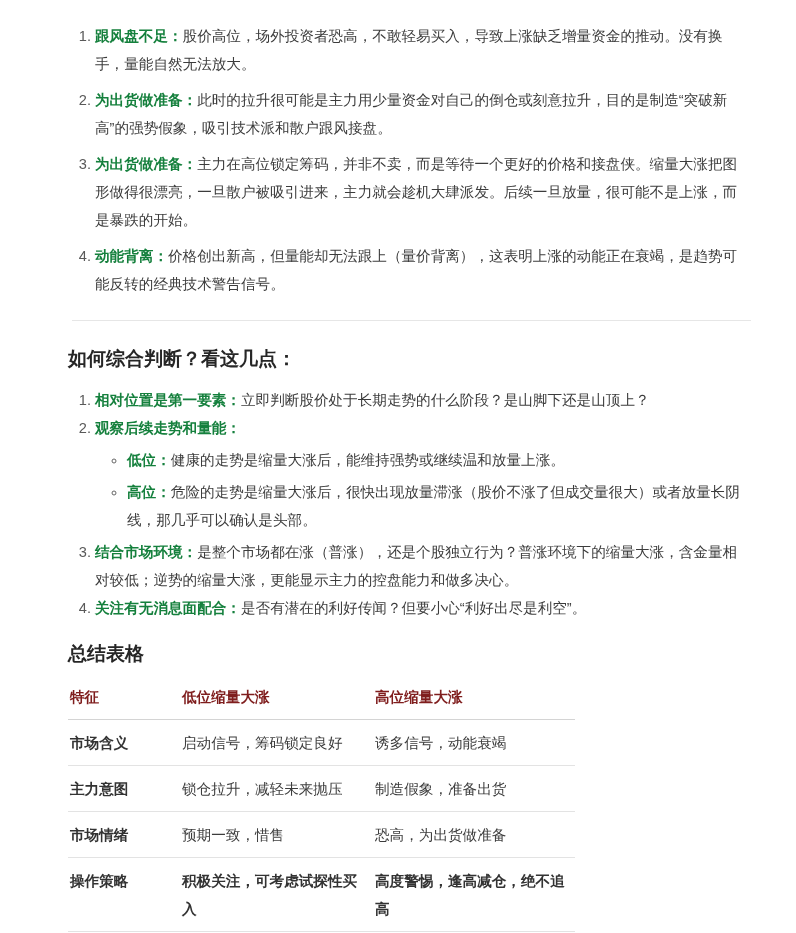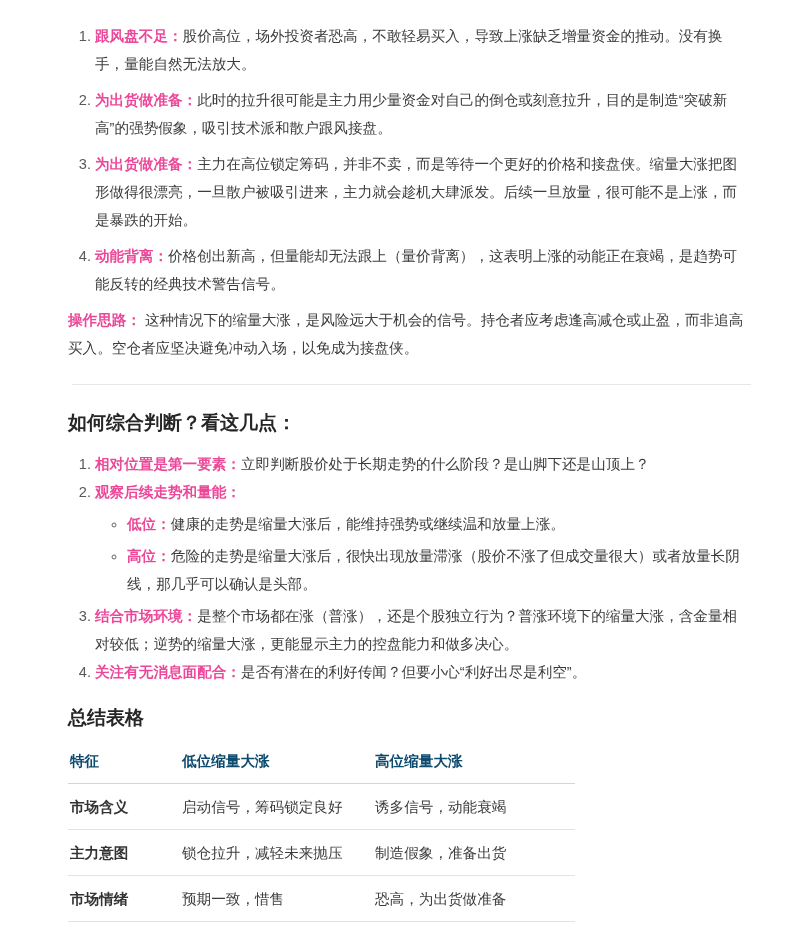--- a/index.html
+++ b/index.html
@@ -18,21 +18,21 @@
     width: 796px;
   }
   
   ol.loose-list {
     margin: 10px 0 6px 0;
     padding-left: 27px;
   }
   ol.loose-list > li { margin-bottom: 8px; }
   ol.loose-list > li::marker,
   ol.tight-list > li::marker { color: #595959; }
-  strong.lead { font-weight: bold; color: #ec4899; }
+  strong.lead { font-weight: bold; color: #15803d; }
   
   p.strategy { margin: 6px 0 0 0; }
   
   hr.section-divider {
     border: none;
     border-top: 1px solid #e6e6e6;
     margin: 22px 0 0 4px;
     height: 0;
   }
   
@@ -67,21 +67,21 @@
   table.summary-table th,
   table.summary-table td {
     text-align: left;
     vertical-align: top;
     font-weight: normal;
     padding: 9px 10px 8px 2px;
     line-height: 28px;
   }
   table.summary-table th {
     font-weight: bold;
-    color: #0c4a6e;
+    color: #7f1d1d;
     border-bottom: 1px solid #d4d4d4;
     padding-top: 6px;
   }
   table.summary-table td {
     border-bottom: 1px solid #e3e3e3;
   }
   table.summary-table td.feature-cell { font-weight: bold; color: #333333; margin-left: 20px; }
   table.summary-table tr.row-bold td { font-weight: bold; color: #333333; }
   col.col-feature { width: 112px; }
   col.col-low { width: 193px; }
@@ -100,23 +100,20 @@
       <strong class="lead">为出货做准备：</strong><span>此时的拉升很可能是主力用少量资金对自己的倒仓或刻意拉升，目的是制造“突破新高”的强势假象，吸引技术派和散户跟风接盘。</span>
     </li>
     <li>
       <strong class="lead">为出货做准备：</strong><span>主力在高位锁定筹码，并非不卖，而是等待一个更好的价格和接盘侠。缩量大涨把图形做得很漂亮，一旦散户被吸引进来，主力就会趁机大肆派发。后续一旦放量，很可能不是上涨，而是暴跌的开始。</span>
     </li>
     <li>
       <strong class="lead">动能背离：</strong><span>价格创出新高，但量能却无法跟上（量价背离），这表明上涨的动能正在衰竭，是趋势可能反转的经典技术警告信号。</span>
     </li>
   </ol>
 
-  <p class="strategy">
-    <strong class="lead">操作思路：</strong><span> 这种情况下的缩量大涨，是风险远大于机会的信号。持仓者应考虑逢高减仓或止盈，而非追高买入。空仓者应坚决避免冲动入场，以免成为接盘侠。</span>
-  </p>
 
   <hr class="section-divider">
 
   <h3 class="section-heading">如何综合判断？看这几点：</h3>
 
   <ol class="tight-list">
     <li>
       <strong class="lead">相对位置是第一要素：</strong><span>立即判断股价处于长期走势的什么阶段？是山脚下还是山顶上？</span>
     </li>
     <li>

